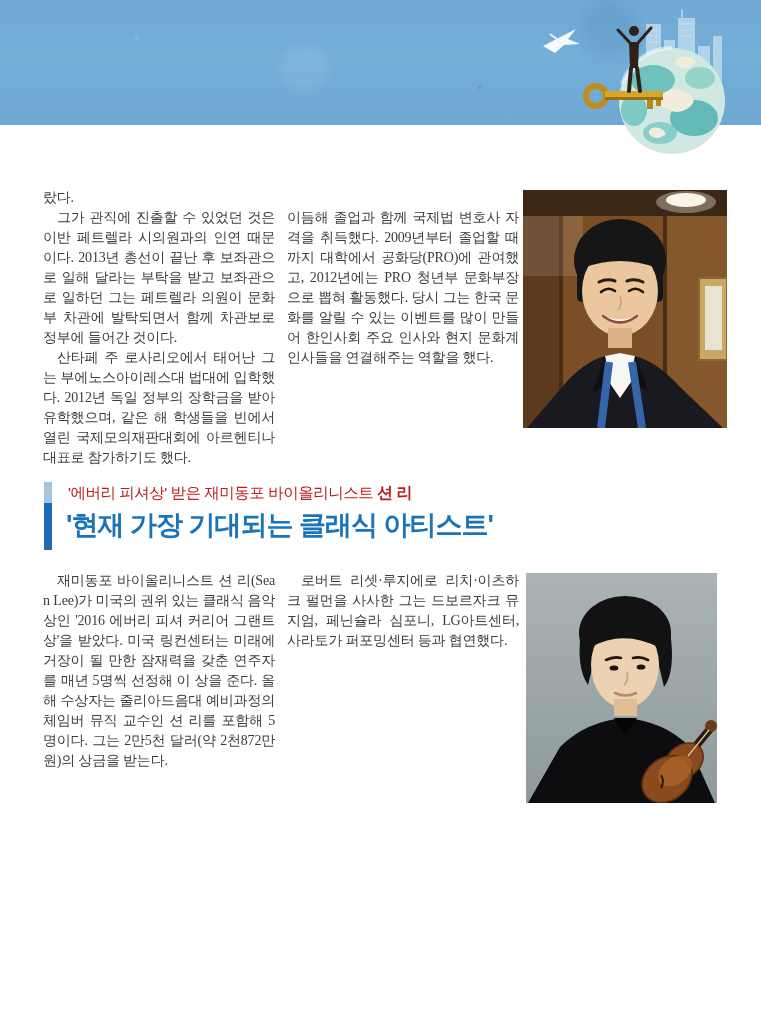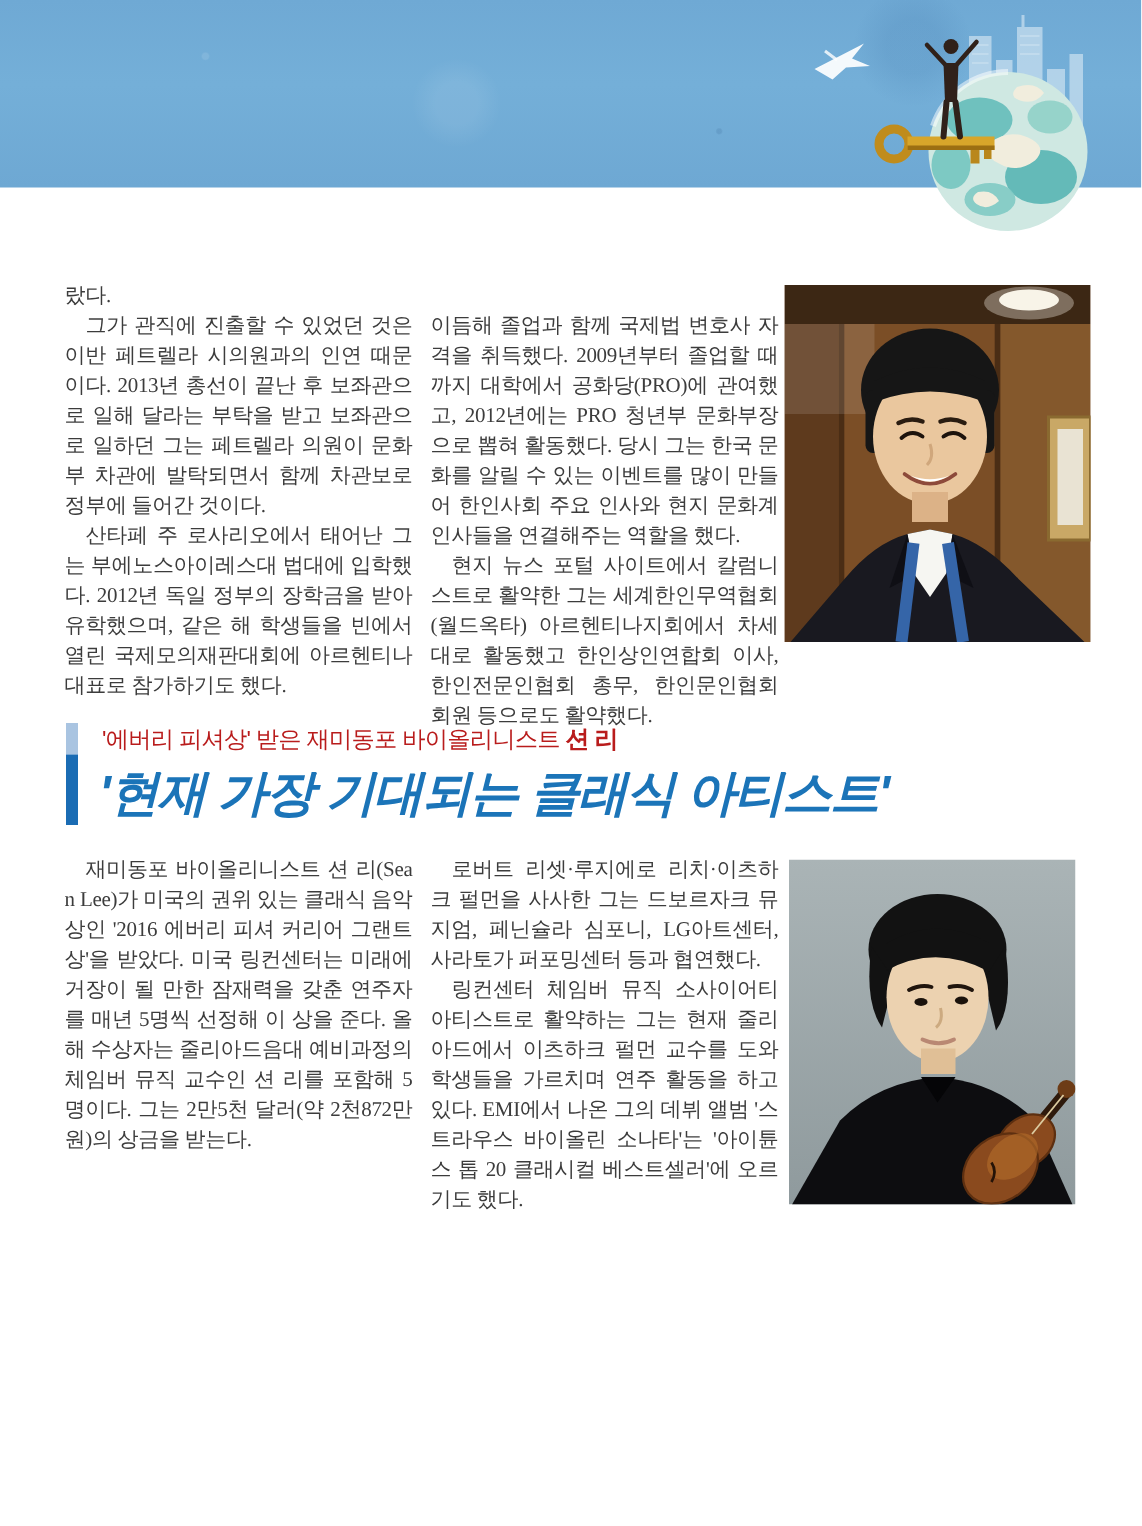--- a/index.html
+++ b/index.html
@@ -25,22 +25,22 @@
   .photo{position:absolute;border:0;line-height:0;}
 
   
   .titleblock{position:absolute;left:44px;top:481px;width:640px;
               font-family:"Liberation Sans","DejaVu Sans",sans-serif;}
   .bar-light{position:absolute;left:0;top:1px;width:8px;height:21px;background:#a9c4e1;}
   .bar-dark{position:absolute;left:0;top:22px;width:8px;height:47px;background:#1a6cb4;}
   .eyebrow{position:absolute;left:24px;top:2px;width:610px;font-size:15.5px;color:#b91c1c;
            letter-spacing:-.5px;white-space:nowrap;}
   .eyebrow b{font-size:16px;}
-  .headline{position:absolute;left:22px;top:26px;width:616px;font-size:33px;font-weight:bold;
-            color:#1b74b8;letter-spacing:-1px;white-space:nowrap;font-style:italic;}
+  .headline{position:absolute;left:22px;top:26px;width:616px;font-size:27px;font-weight:bold;
+            color:#1b74b8;letter-spacing:-1px;white-space:nowrap;}
 
   
   .endmark{display:inline-block;width:13px;height:13px;vertical-align:-2px;margin-left:3px;
            background:linear-gradient(135deg,#f5a623 0%,#8dc63f 45%,#27aae1 100%);
            padding:1.5px;box-sizing:border-box;}
   .endmark i{display:block;width:10px;height:10px;background:#fff;font-style:normal;
              font-size:8.5px;line-height:10px;text-align:center;color:#333;
              font-family:"Liberation Sans","DejaVu Sans",sans-serif;font-weight:bold;}
 
   
@@ -106,21 +106,20 @@
     </g>
   </svg>
 
   <div class="col" style="left:43px;top:188px;">
     <p><span>랐다.</span></p>
     <p class="indent"><span>그가 관직에 진출할 수 있었던 것은 이반 페트렐라 시의원과의 인연 때문이다. 2013년 총선이 끝난 후 보좌관으로 일해 달라는 부탁을 받고 보좌관으로 일하던 그는 페트렐라 의원이 문화부 차관에 발탁되면서 함께 차관보로 정부에 들어간 것이다.</span></p>
     <p class="indent"><span>산타페 주 로사리오에서 태어난 그는 부에노스아이레스대 법대에 입학했다. 2012년 독일 정부의 장학금을 받아 유학했으며, 같은 해 학생들을 빈에서 열린 국제모의재판대회에 아르헨티나 대표로 참가하기도 했다.</span></p>
   </div>
   <div class="col" style="left:287px;top:188px;margin-top:20px;">
     <p><span>이듬해 졸업과 함께 국제법 변호사 자격을 취득했다. 2009년부터 졸업할 때까지 대학에서 공화당(PRO)에 관여했고, 2012년에는 PRO 청년부 문화부장으로 뽑혀 활동했다. 당시 그는 한국 문화를 알릴 수 있는 이벤트를 많이 만들어 한인사회 주요 인사와 현지 문화계 인사들을 연결해주는 역할을 했다.</span></p>
-    <p class="indent"><span>현지 뉴스 포털 사이트에서 칼럼니스트로 활약한 그는 세계한인무역협회(월드옥타) 아르헨티나지회에서 차세대로 활동했고 한인상인연합회 이사, 한인전문인협회 총무, 한인문인협회 회원 등으로도 활약했다.</span></p>
   </div>
 
   <figure class="photo" style="left:523px;top:190px;margin:0;">
     <svg width="204" height="238" viewBox="0 0 204 238">
       <rect width="204" height="238" fill="#6f4422"></rect>
       <rect x="0" y="0" width="204" height="26" fill="#3c2714"></rect>
       <rect x="36" y="26" width="4" height="212" fill="#4a2d15"></rect>
       <rect x="140" y="26" width="4" height="212" fill="#4a2d15"></rect>
       <rect x="40" y="26" width="100" height="212" fill="#7b4e26"></rect>
       <rect x="144" y="26" width="60" height="212" fill="#84582c"></rect>
@@ -158,21 +157,20 @@
     <div class="bar-dark"></div>
     <div class="eyebrow"><span>'에버리 피셔상' 받은 재미동포 바이올리니스트 </span><b>션 리</b></div>
     <div class="headline">'현재 가장 기대되는 클래식 아티스트'</div>
   </div>
 
   <div class="col" style="left:43px;top:571px;">
     <p class="indent"><span>재미동포 바이올리니스트 션 리(Sean Lee)가 미국의 권위 있는 클래식 음악상인 '2016 에버리 피셔 커리어 그랜트상'을 받았다. 미국 링컨센터는 미래에 거장이 될 만한 잠재력을 갖춘 연주자를 매년 5명씩 선정해 이 상을 준다. 올해 수상자는 줄리아드음대 예비과정의 체임버 뮤직 교수인 션 리를 포함해 5명이다. 그는 2만5천 달러(약 2천872만 원)의 상금을 받는다.</span></p>
   </div>
   <div class="col" style="left:287px;top:571px;">
     <p class="indent"><span>로버트 리셋·루지에로 리치·이츠하크 펄먼을 사사한 그는 드보르자크 뮤지엄, 페닌슐라 심포니, LG아트센터, 사라토가 퍼포밍센터 등과 협연했다.</span></p>
-    <p class="indent"><span>링컨센터 체임버 뮤직 소사이어티 아티스트로 활약하는 그는 현재 줄리아드에서 이츠하크 펄먼 교수를 도와 학생들을 가르치며 연주 활동을 하고 있다. EMI에서 나온 그의 데뷔 앨범 '스트라우스 바이올린 소나타'는 '아이튠스 톱 20 클래시컬 베스트셀러'에 오르기도 했다.</span></p>
   </div>
 
   <figure class="photo" style="left:526px;top:573px;margin:0;">
     <svg width="191" height="230" viewBox="0 0 191 230">
       <defs>
         <linearGradient id="bg2" x1="0" y1="0" x2="0" y2="1">
           <stop offset="0" stop-color="#aab4b6"></stop>
             <stop offset="1" stop-color="#8f9a9d"></stop>
         </linearGradient>
       </defs>

